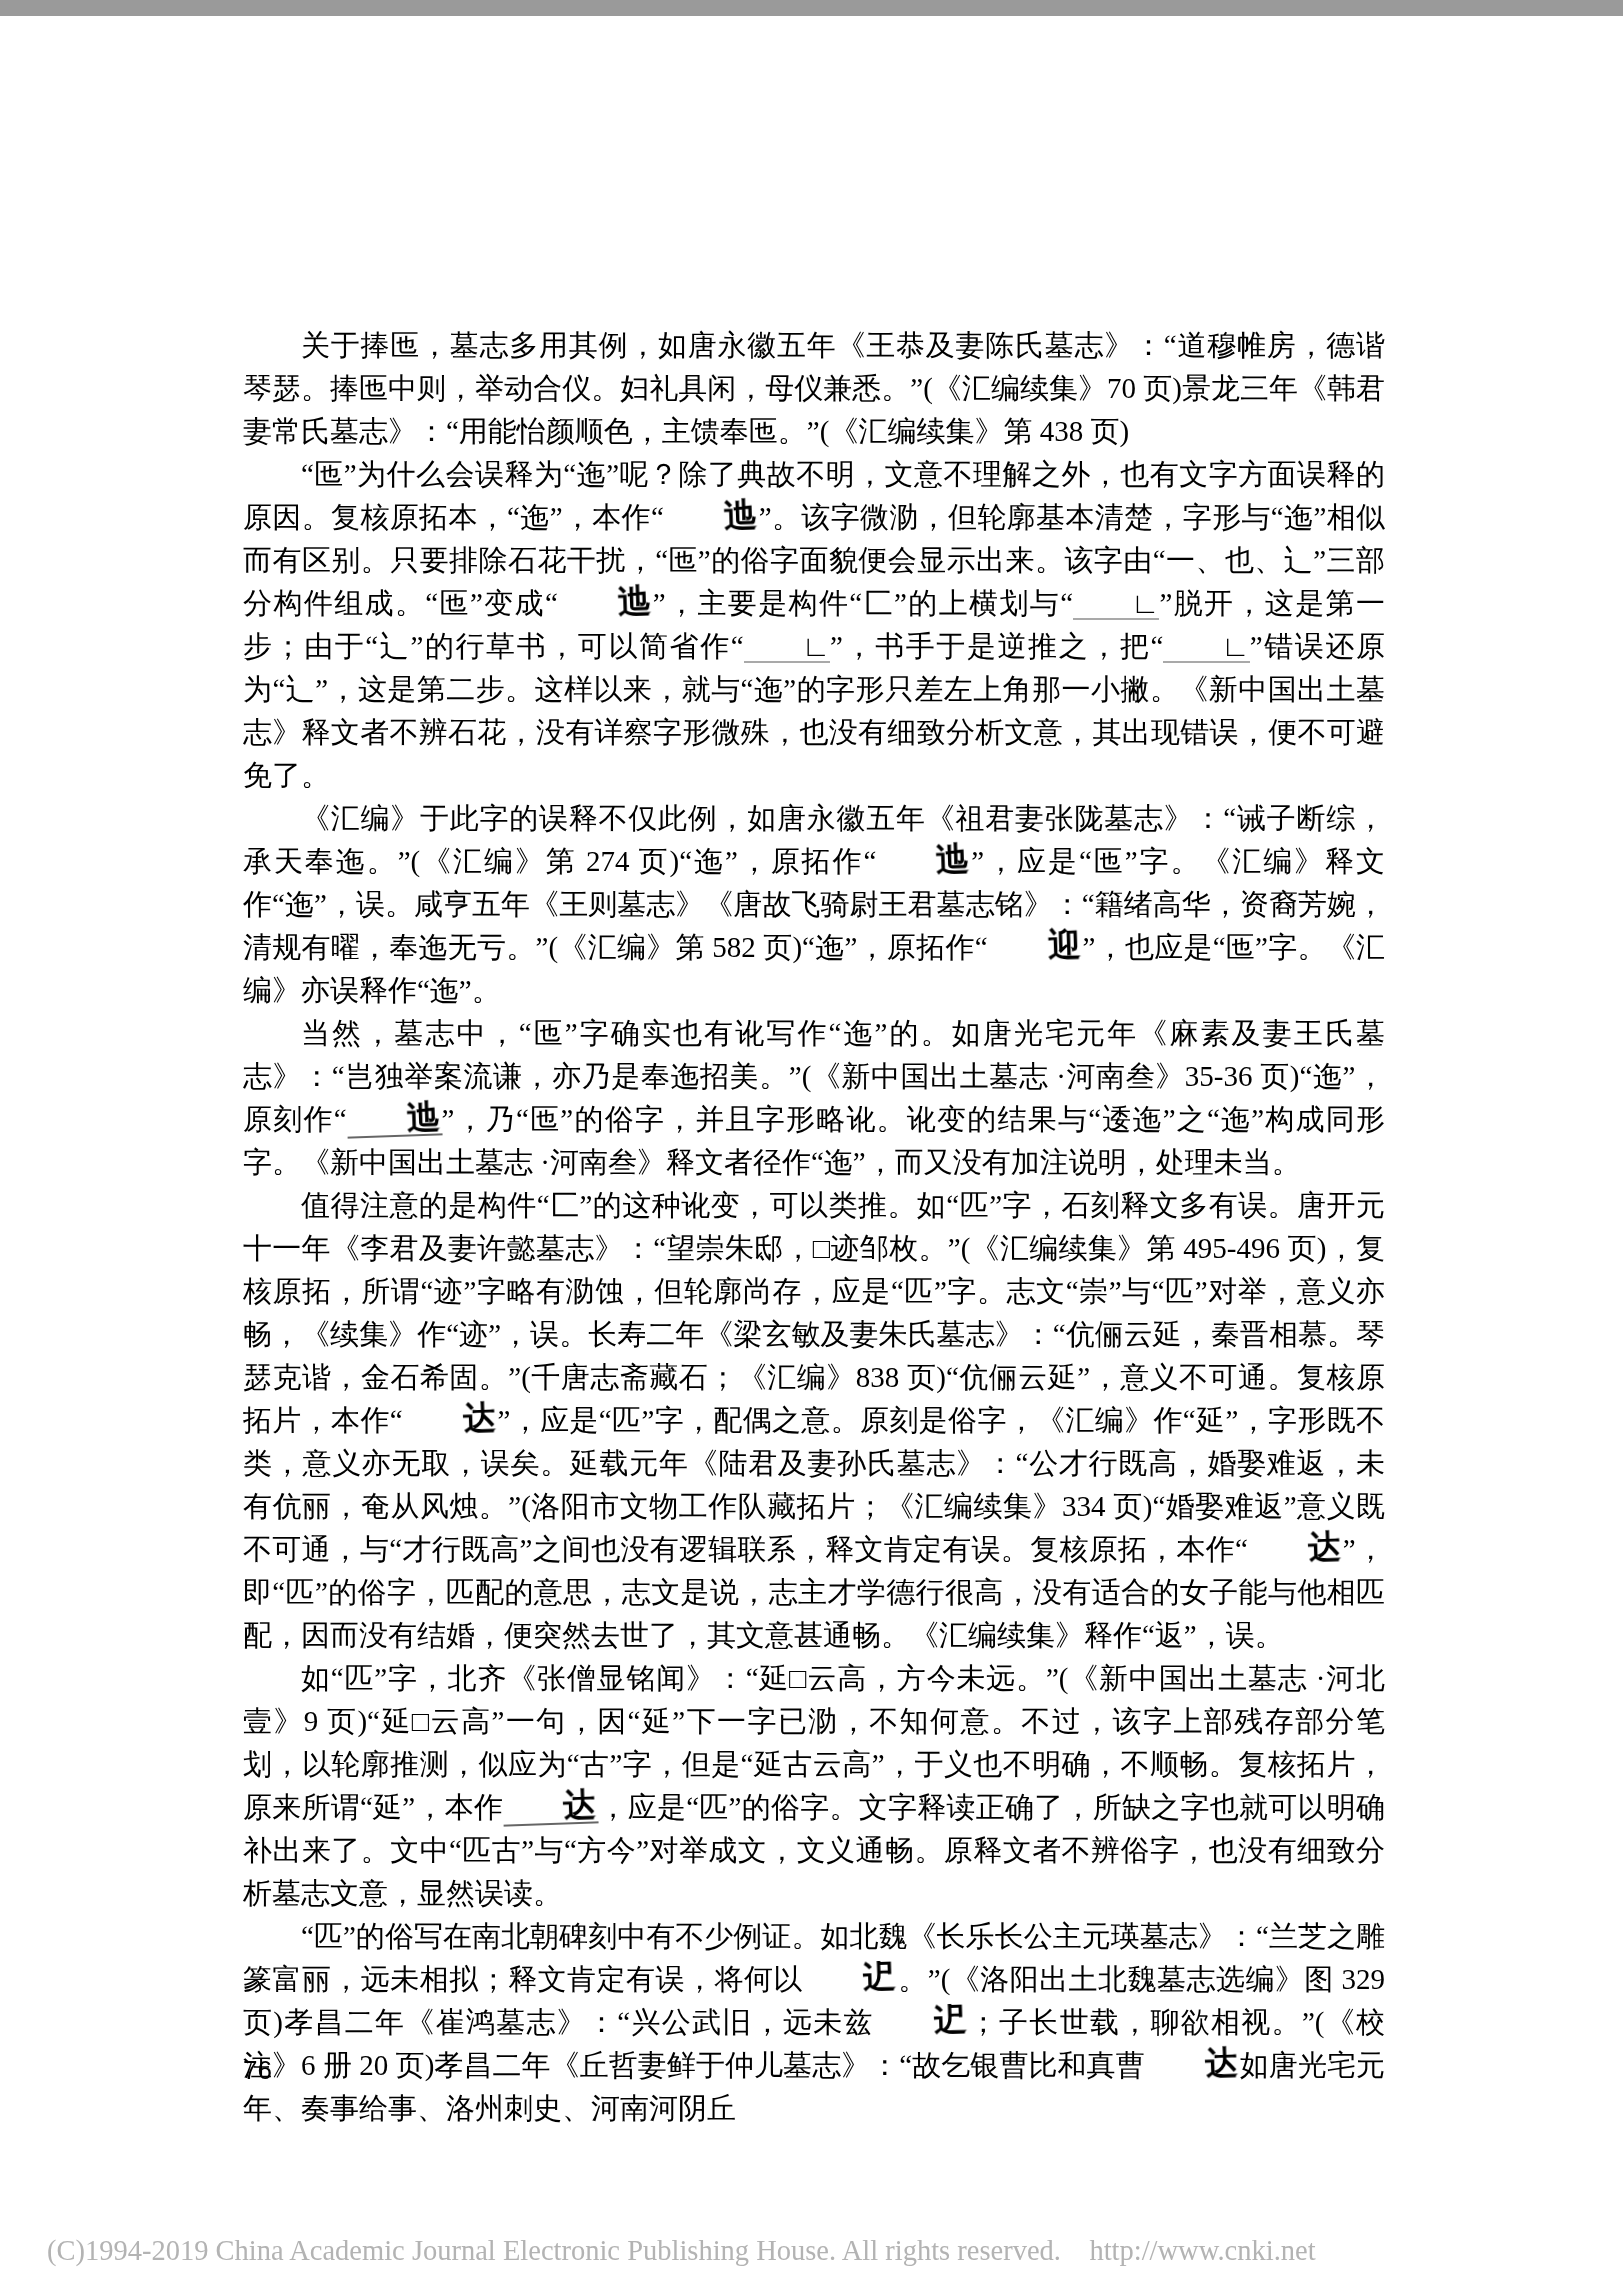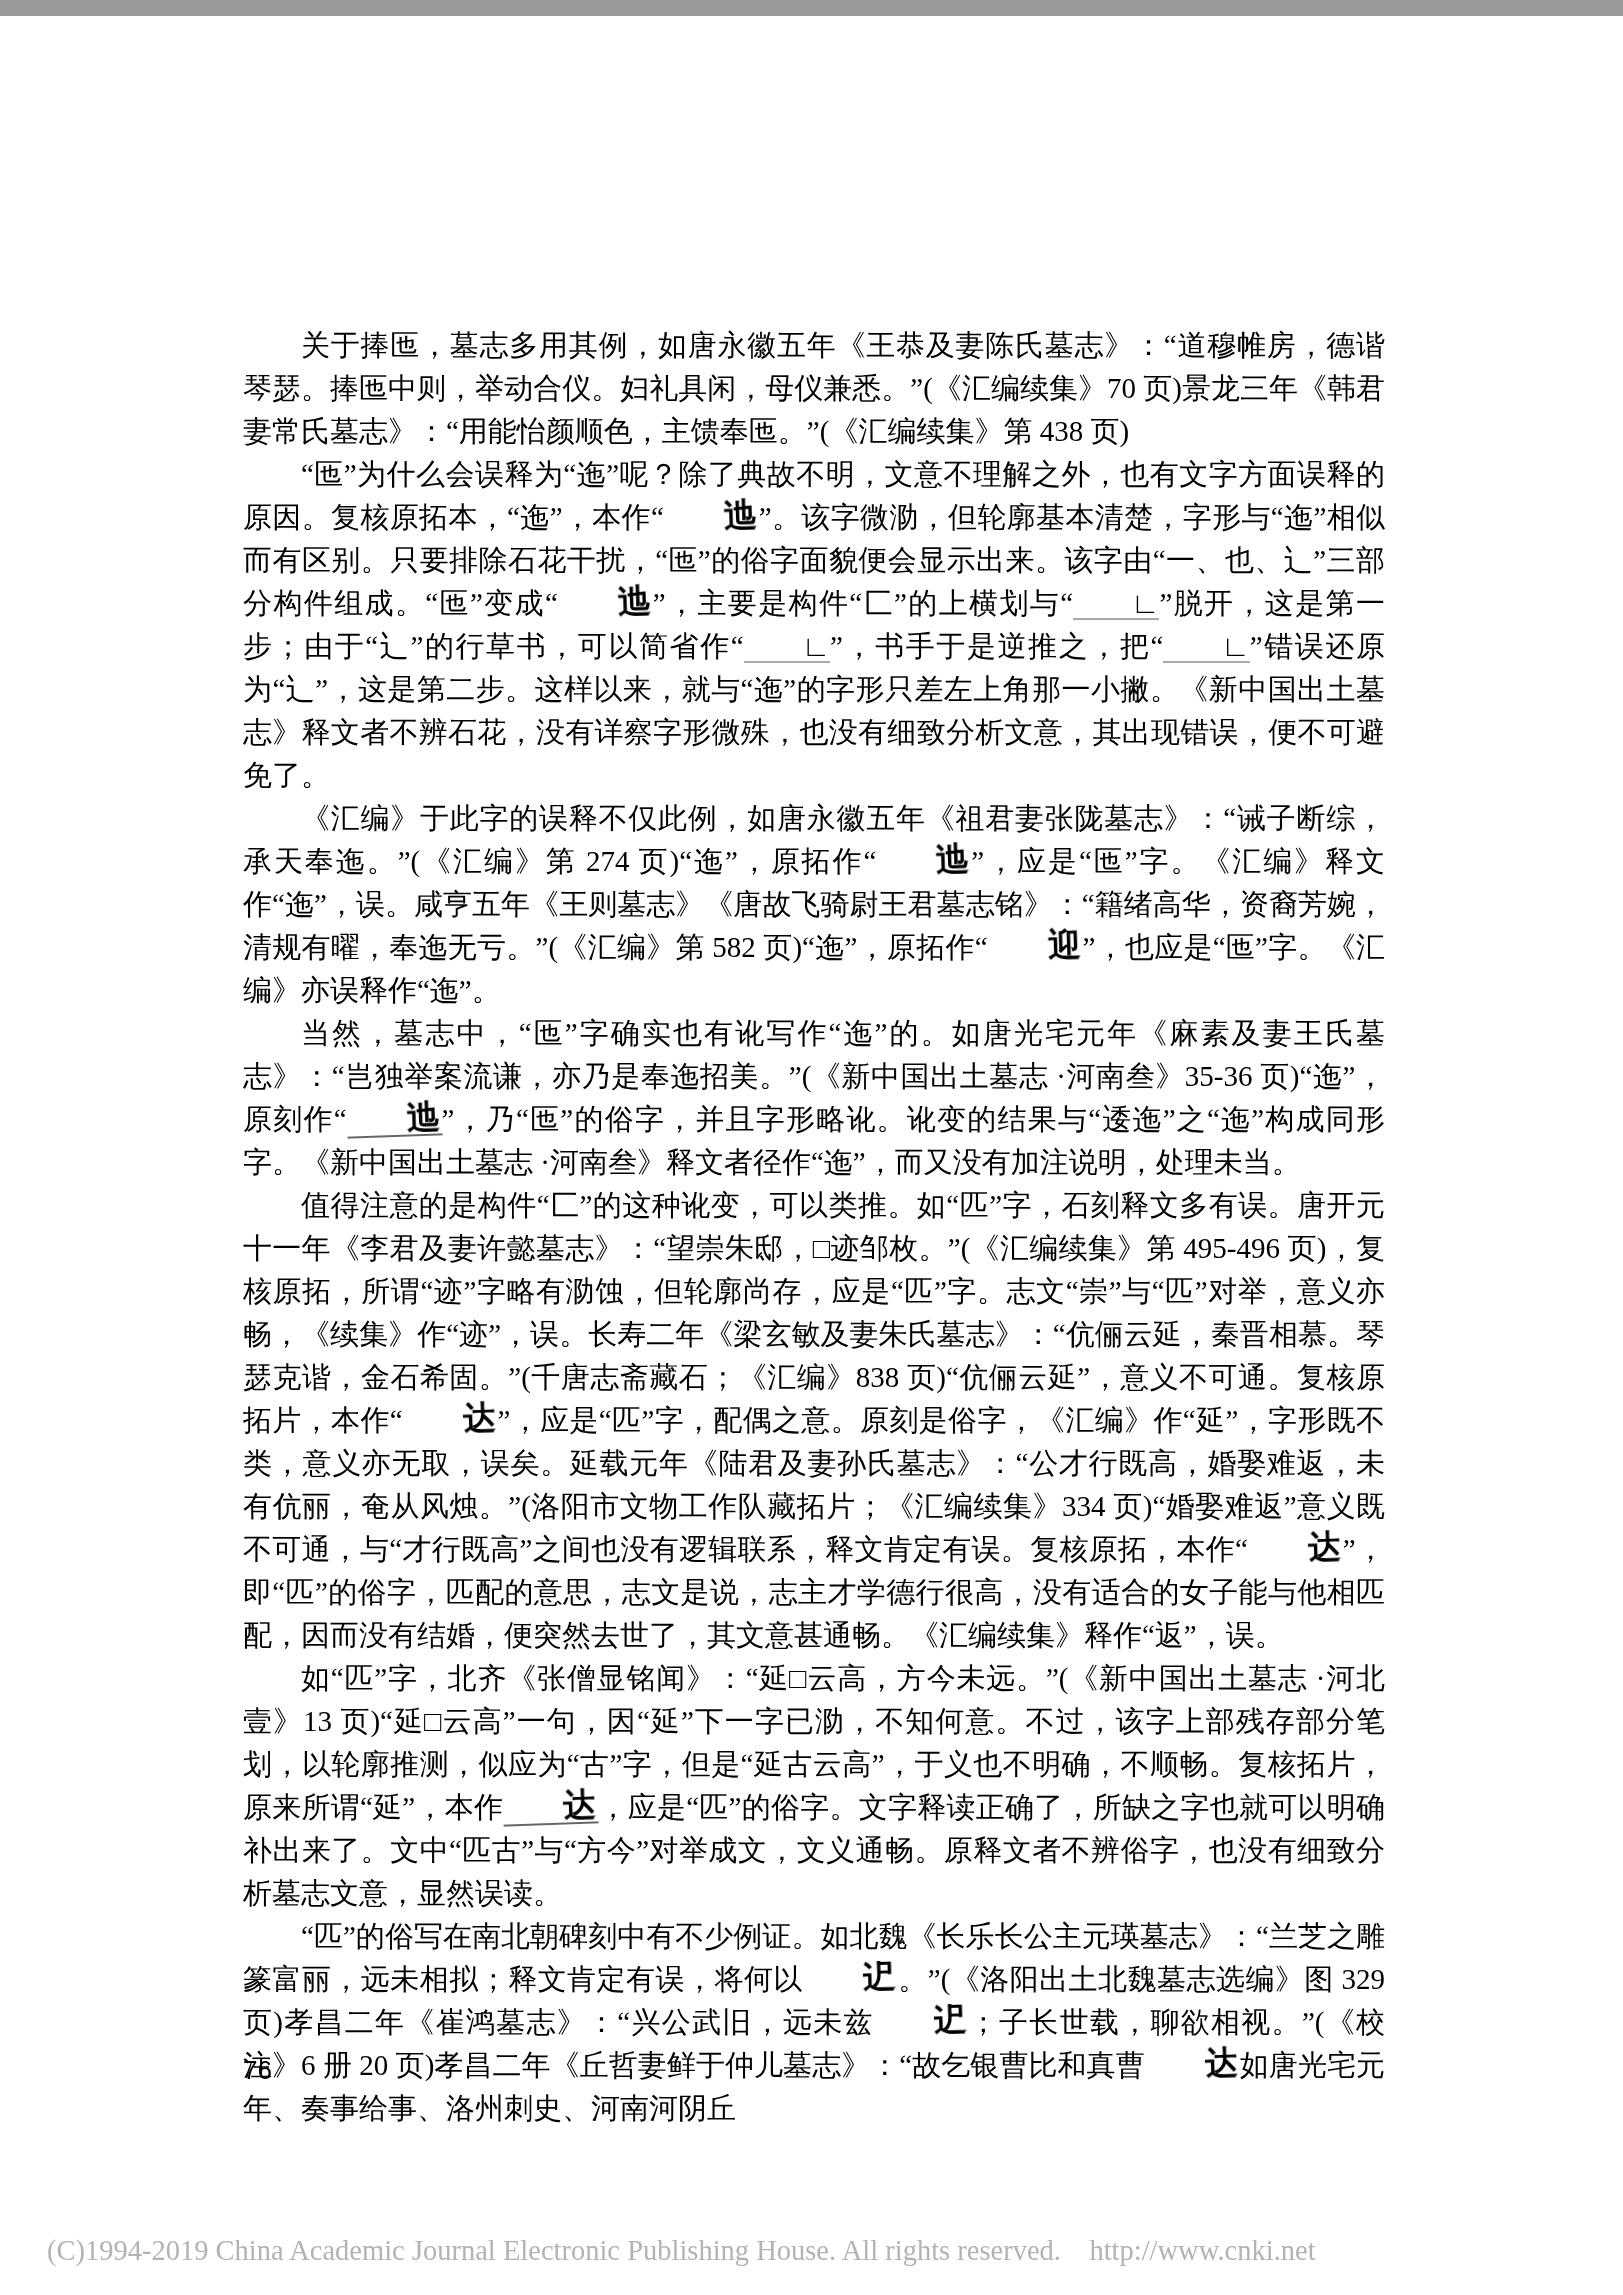--- a/index.html
+++ b/index.html
@@ -73,21 +73,21 @@
 <body>
 
 <div class="page">
 
   <div class="text-block">
     <p><span>关于捧匜，墓志多用其例，如唐永徽五年《王恭及妻陈氏墓志》：“道穆帷房，德谐琴瑟。捧匜中则，举动合仪。妇礼具闲，母仪兼悉。”(《汇编续集》70 页)景龙三年《韩君妻常氏墓志》：“用能怡颜顺色，主馈奉匜。”(《汇编续集》第 438 页)</span></p>
     <p><span>“匜”为什么会误释为“迤”呢？除了典故不明，文意不理解之外，也有文字方面误释的原因。复核原拓本，“迤”，本作“</span><span class="rubbing">迆</span><span>”。该字微泐，但轮廓基本清楚，字形与“迤”相似而有区别。只要排除石花干扰，“匜”的俗字面貌便会显示出来。该字由“一、也、辶”三部分构件组成。“匜”变成“</span><span class="rubbing">迆</span><span>”，主要是构件“匚”的上横划与“</span><span class="lsym">∟</span><span>”脱开，这是第一步；由于“辶”的行草书，可以简省作“</span><span class="lsym">∟</span><span>”，书手于是逆推之，把“</span><span class="lsym">∟</span><span>”错误还原为“辶”，这是第二步。这样以来，就与“迤”的字形只差左上角那一小撇。《新中国出土墓志》释文者不辨石花，没有详察字形微殊，也没有细致分析文意，其出现错误，便不可避免了。</span></p>
     <p><span>《汇编》于此字的误释不仅此例，如唐永徽五年《祖君妻张陇墓志》：“诫子断综，承天奉迤。”(《汇编》第 274 页)“迤”，原拓作“</span><span class="rubbing">迆</span><span>”，应是“匜”字。《汇编》释文作“迤”，误。咸亨五年《王则墓志》《唐故飞骑尉王君墓志铭》：“籍绪高华，资裔芳婉，清规有曜，奉迤无亏。”(《汇编》第 582 页)“迤”，原拓作“</span><span class="rubbing">迎</span><span>”，也应是“匜”字。《汇编》亦误释作“迤”。</span></p>
     <p><span>当然，墓志中，“匜”字确实也有讹写作“迤”的。如唐光宅元年《麻素及妻王氏墓志》：“岂独举案流谦，亦乃是奉迤招美。”(《新中国出土墓志 ·河南叁》35-36 页)“迤”，原刻作“</span><span class="rubbing u">迆</span><span>”，乃“匜”的俗字，并且字形略讹。讹变的结果与“逶迤”之“迤”构成同形字。《新中国出土墓志 ·河南叁》释文者径作“迤”，而又没有加注说明，处理未当。</span></p>
     <p><span>值得注意的是构件“匚”的这种讹变，可以类推。如“匹”字，石刻释文多有误。唐开元十一年《李君及妻许懿墓志》：“望崇朱邸，□迹邹枚。”(《汇编续集》第 495-496 页)，复核原拓，所谓“迹”字略有泐蚀，但轮廓尚存，应是“匹”字。志文“崇”与“匹”对举，意义亦畅，《续集》作“迹”，误。长寿二年《梁玄敏及妻朱氏墓志》：“伉俪云延，秦晋相慕。琴瑟克谐，金石希固。”(千唐志斋藏石；《汇编》838 页)“伉俪云延”，意义不可通。复核原拓片，本作“</span><span class="rubbing">达</span><span>”，应是“匹”字，配偶之意。原刻是俗字，《汇编》作“延”，字形既不类，意义亦无取，误矣。延载元年《陆君及妻孙氏墓志》：“公才行既高，婚娶难返，未有伉丽，奄从风烛。”(洛阳市文物工作队藏拓片；《汇编续集》334 页)“婚娶难返”意义既不可通，与“才行既高”之间也没有逻辑联系，释文肯定有误。复核原拓，本作“</span><span class="rubbing">达</span><span>”，即“匹”的俗字，匹配的意思，志文是说，志主才学德行很高，没有适合的女子能与他相匹配，因而没有结婚，便突然去世了，其文意甚通畅。《汇编续集》释作“返”，误。</span></p>
-    <p><span>如“匹”字，北齐《张僧显铭闻》：“延□云高，方今未远。”(《新中国出土墓志 ·河北壹》13 页)“延□云高”一句，因“延”下一字已泐，不知何意。不过，该字上部残存部分笔划，以轮廓推测，似应为“古”字，但是“延古云高”，于义也不明确，不顺畅。复核拓片，原来所谓“延”，本作</span><span class="rubbing u">达</span><span>，应是“匹”的俗字。文字释读正确了，所缺之字也就可以明确补出来了。文中“匹古”与“方今”对举成文，文义通畅。原释文者不辨俗字，也没有细致分析墓志文意，显然误读。</span></p>
+    <p><span>如“匹”字，北齐《张僧显铭闻》：“延□云高，方今未远。”(《新中国出土墓志 ·河北壹》9 页)“延□云高”一句，因“延”下一字已泐，不知何意。不过，该字上部残存部分笔划，以轮廓推测，似应为“古”字，但是“延古云高”，于义也不明确，不顺畅。复核拓片，原来所谓“延”，本作</span><span class="rubbing u">达</span><span>，应是“匹”的俗字。文字释读正确了，所缺之字也就可以明确补出来了。文中“匹古”与“方今”对举成文，文义通畅。原释文者不辨俗字，也没有细致分析墓志文意，显然误读。</span></p>
     <p><span>“匹”的俗写在南北朝碑刻中有不少例证。如北魏《长乐长公主元瑛墓志》：“兰芝之雕篆富丽，远未相拟；释文肯定有误，将何以</span><span class="rubbing">迉</span><span>。”(《洛阳出土北魏墓志选编》图 329 页)孝昌二年《崔鸿墓志》：“兴公武旧，远未兹</span><span class="rubbing">迉</span><span>；子长世载，聊欲相视。”(《校注》6 册 20 页)孝昌二年《丘哲妻鲜于仲儿墓志》：“故乞银曹比和真曹</span><span class="rubbing">达</span><span>如唐光宅元年、奏事给事、洛州刺史、河南河阴丘</span></p>
   </div>
 
   <div class="footer">
     <span class="footer-page-number">76</span>
   </div>
 
   <div class="watermark">
     <span class="wm-text">(C)1994-2019 China Academic Journal Electronic Publishing House. All rights reserved.</span><span class="wm-url">http://www.cnki.net</span>
   </div>

